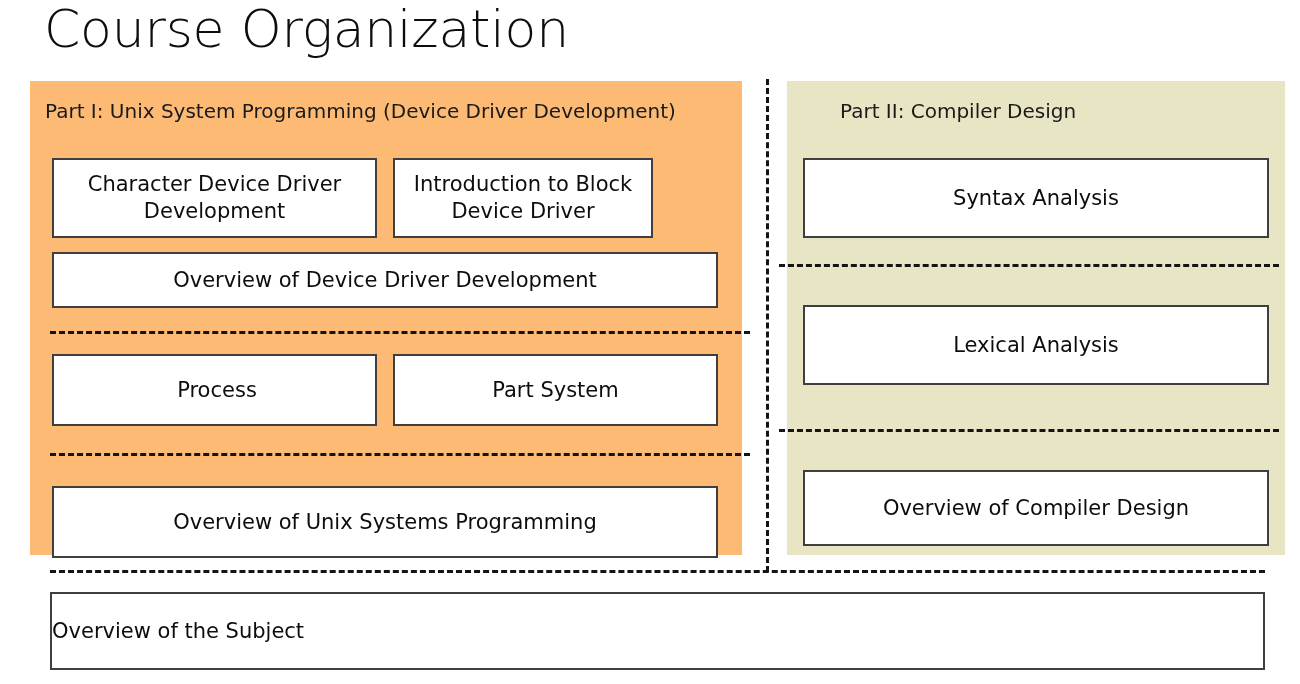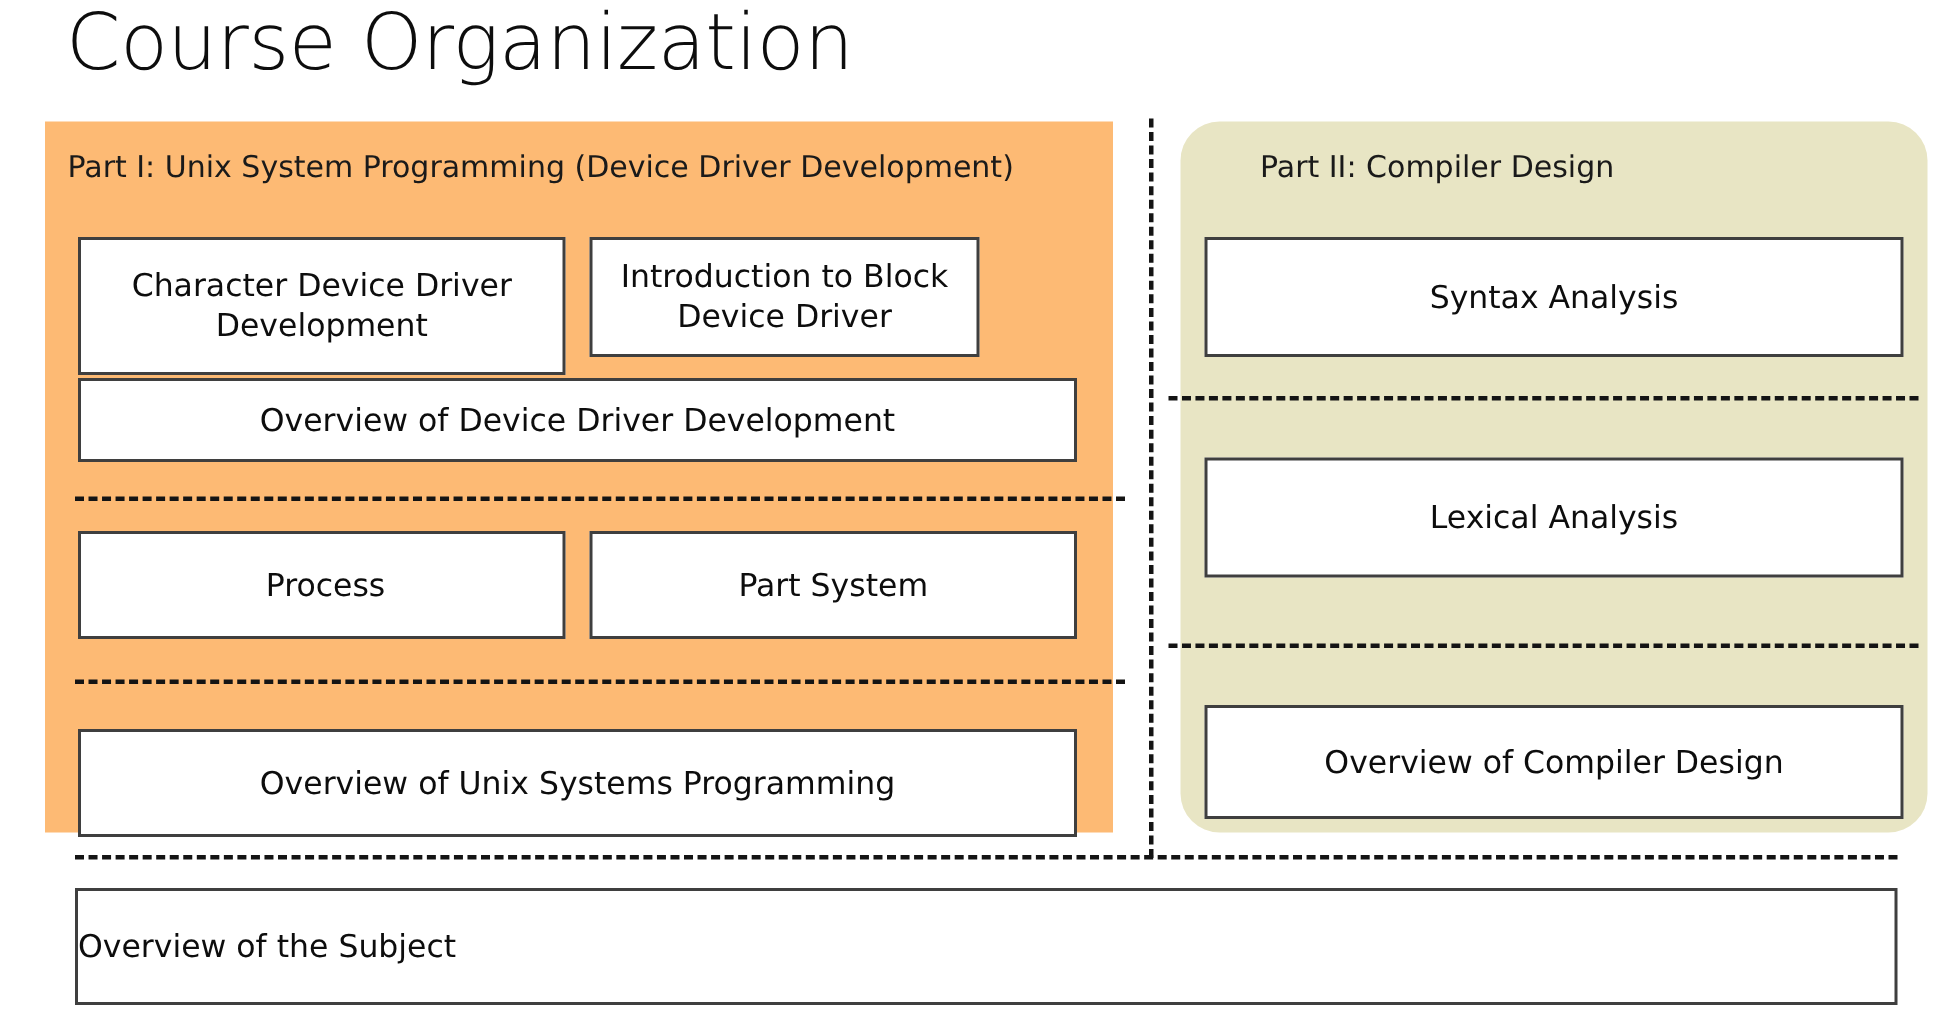--- a/index.html
+++ b/index.html
@@ -45,21 +45,20 @@
     left: 30px;
     top: 81px;
     width: 712px;
     height: 474px;
   }
   #panel-right {
     left: 787px;
     top: 81px;
     width: 498px;
     height: 474px;
-    border-radius: 26px;
   }
 
   .panel-header {
     position: absolute;
     font-size: 20px;
     color: #1a1a1a;
     white-space: nowrap;
     line-height: 24px;
   }
   #panel-left .panel-header {
@@ -82,21 +81,21 @@
     justify-content: center;
     text-align: center;
     font-size: 21px;
     color: #0d0d0d;
     line-height: 27px;
     padding: 2px 8px;
   }
   .box .box-label { display: block; }
 
   
-  #box-char-dev      { left: 22px;  top: 77px;  width: 325px; height: 92px; }
+  #box-char-dev      { left: 22px;  top: 77px;  width: 325px; height: 80px; }
   #box-block-dev     { left: 363px; top: 77px;  width: 260px; height: 80px; }
   #box-ov-devdrv     { left: 22px;  top: 171px; width: 666px; height: 56px; }
   #box-process       { left: 22px;  top: 273px; width: 325px; height: 72px; padding-left: 13px; }
   #box-filesystem    { left: 363px; top: 273px; width: 325px; height: 72px; }
   #box-ov-unix       { left: 22px;  top: 389px; width: 666px; height: 72px; margin-top: 16px; }
 
   
   #box-syntax        { left: 16px;  top: 77px;  width: 466px; height: 80px; }
   #box-lexical       { left: 16px;  top: 224px; width: 466px; height: 80px; }
   #box-ov-compiler   { left: 16px;  top: 389px; width: 466px; height: 76px; }

